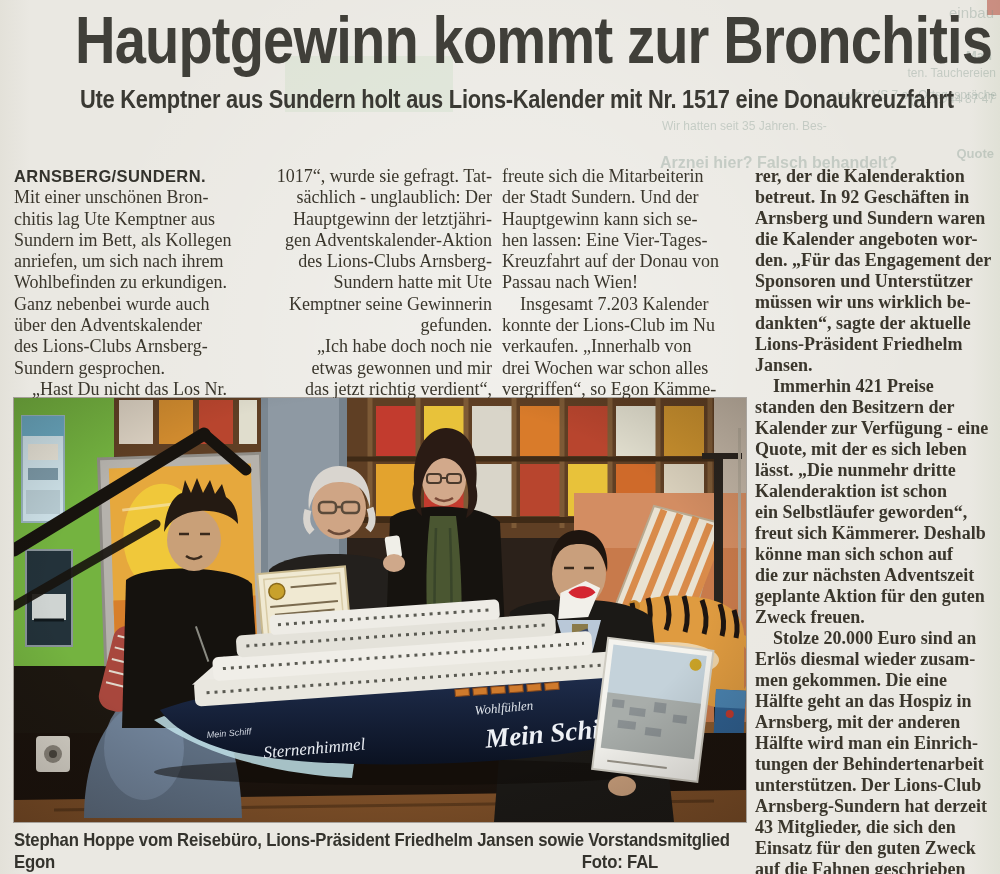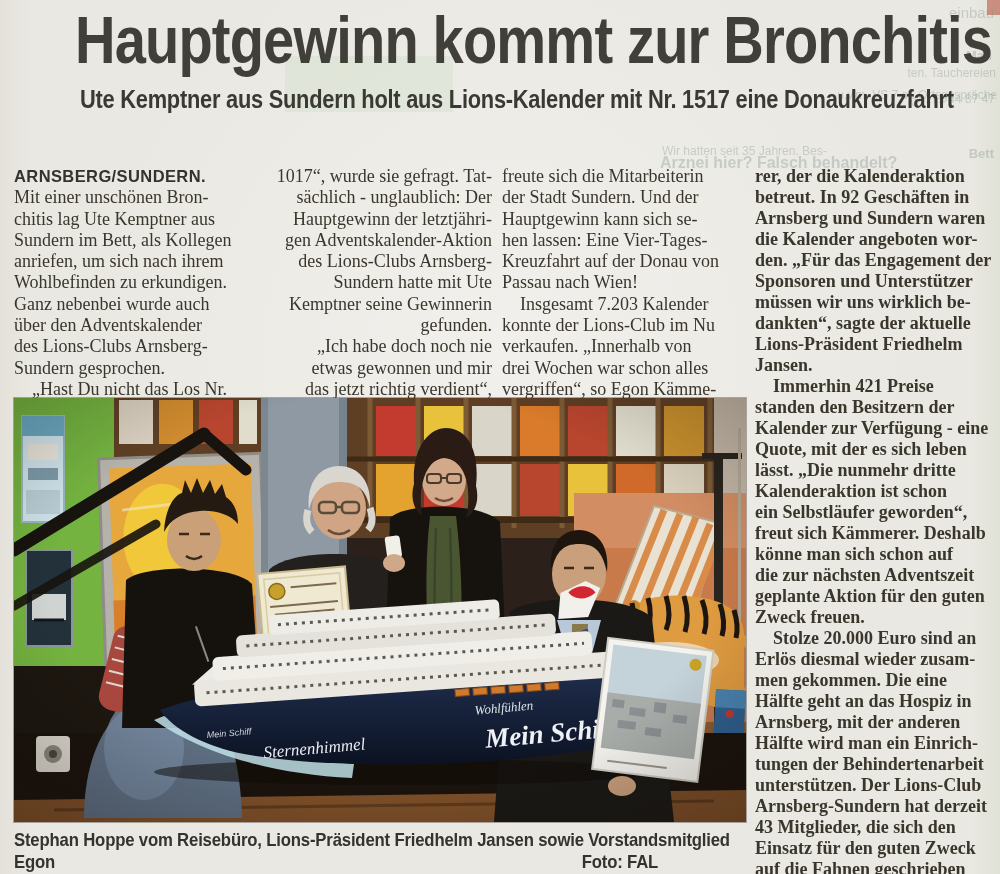--- a/index.html
+++ b/index.html
@@ -52,23 +52,23 @@
 
 <div class="paper">
 
   <div class="ghost-green"></div>
   <div class="red-mark"></div>
   <span class="ghost" style="right:6px;  top:4px;  font-size:15px;">einbau</span>
   <span class="ghost b" style="right:8px;  top:48px; font-size:13px;">Man</span>
   <span class="ghost" style="right:4px;  top:66px; font-size:12px;">ten. Tauchereien</span>
   <span class="ghost" style="right:3px;  top:88px; font-size:12px;">u.v.m. VS 7 or. Ortsgespräche</span>
   <span class="ghost" style="right:5px;  top:92px;font-size:12px;">(0)171 44 87 47</span>
-  <span class="ghost b" style="right:6px;  top:146px;font-size:13px;">Bett</span>
+  <span class="ghost b" style="right:6px;  top:146px;font-size:13px;">Quote</span>
   <span class="ghost b" style="left:660px; top:118px;font-size:16px;margin-top:36px;">Arznei hier? Falsch behandelt?</span>
-  <span class="ghost" style="left:662px; top:144px;font-size:12px;">Wir hatten seit 35 Jahren. Bes-</span>
+  <span class="ghost" style="left:662px; top:119px;font-size:12px;">Wir hatten seit 35 Jahren. Bes-</span>
 
   <h1 class="headline">Hauptgewinn kommt zur Bronchitis</h1>
   <h2 class="subheadline">Ute Kemptner aus Sundern holt aus Lions-Kalender mit Nr. 1517 eine Donaukreuzfahrt</h2>
 
   <div class="bodycol col1"><span class="lead">ARNSBERG/SUNDERN.</span>
 <span>Mit einer unschönen Bron-
 chitis lag Ute Kemptner aus
 Sundern im Bett, als Kollegen
 anriefen, um sich nach ihrem
 Wohlbefinden zu erkundigen.

